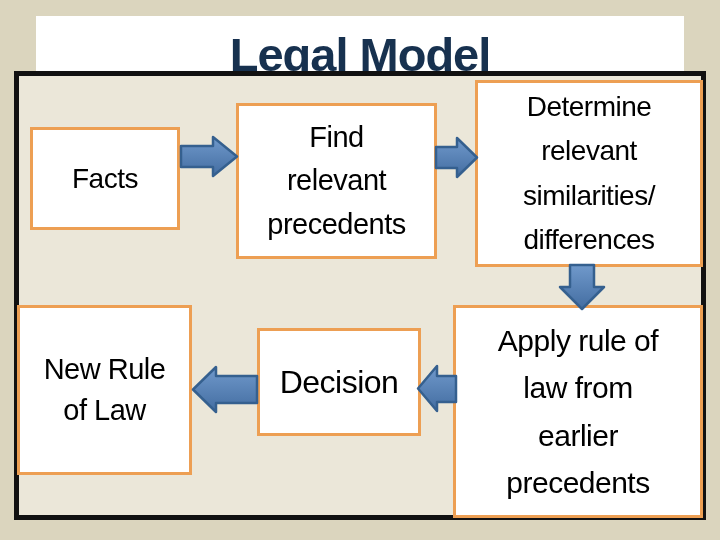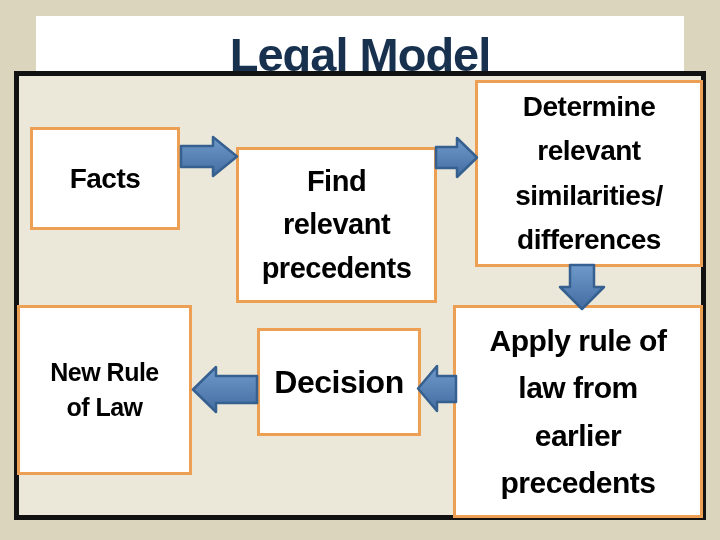--- a/index.html
+++ b/index.html
@@ -18,30 +18,30 @@
   .page-title{
     font-size:47px;font-weight:bold;color:#17314f;letter-spacing:-1px;
     padding-top:6px;
   }
   .panel{
     position:absolute;left:14px;top:71px;width:692px;height:449px;
     box-sizing:border-box;border:5px solid #111111;background:#ebe7d9;
   }
   .node{
     position:absolute;box-sizing:border-box;background:#ffffff;
-    border:3px solid #ed9f53;color:#000000;font-weight:bold;
+    border:3px solid #ed9f53;color:#000000;font-weight:normal;
     display:flex;align-items:center;justify-content:center;
     text-align:center;white-space:pre-line;letter-spacing:-0.5px;
   }
   #node-facts    {left:30px; top:127px;width:150px;height:103px;font-size:28px;}
-  #node-find     {left:236px;top:103px;width:201px;height:156px;font-size:29px;line-height:1.5;margin-top:44px;}
+  #node-find     {left:236px;top:103px;width:201px;height:156px;font-size:29px;line-height:1.5;}
   #node-determine{left:475px;top:80px; width:228px;height:187px;font-size:28px;line-height:1.58;}
   #node-apply    {left:453px;top:305px;width:250px;height:213px;font-size:30px;line-height:1.58;}
   #node-decision {left:257px;top:328px;width:164px;height:108px;font-size:32px;}
-  #node-newrule  {left:17px; top:305px;width:175px;height:170px;font-size:25px;line-height:1.42;}
+  #node-newrule  {left:17px; top:305px;width:175px;height:170px;font-size:29px;line-height:1.42;}
   svg.arrows{position:absolute;left:0;top:0;pointer-events:none;}
   .arrow-shape{fill:url(#arrowGrad);stroke:#35608f;stroke-width:2.5;stroke-linejoin:round;}
 </style>
 </head>
 <body>
 
 <div class="stripe left"></div>
 <div class="stripe right"></div>
 
 <div class="title-band">

